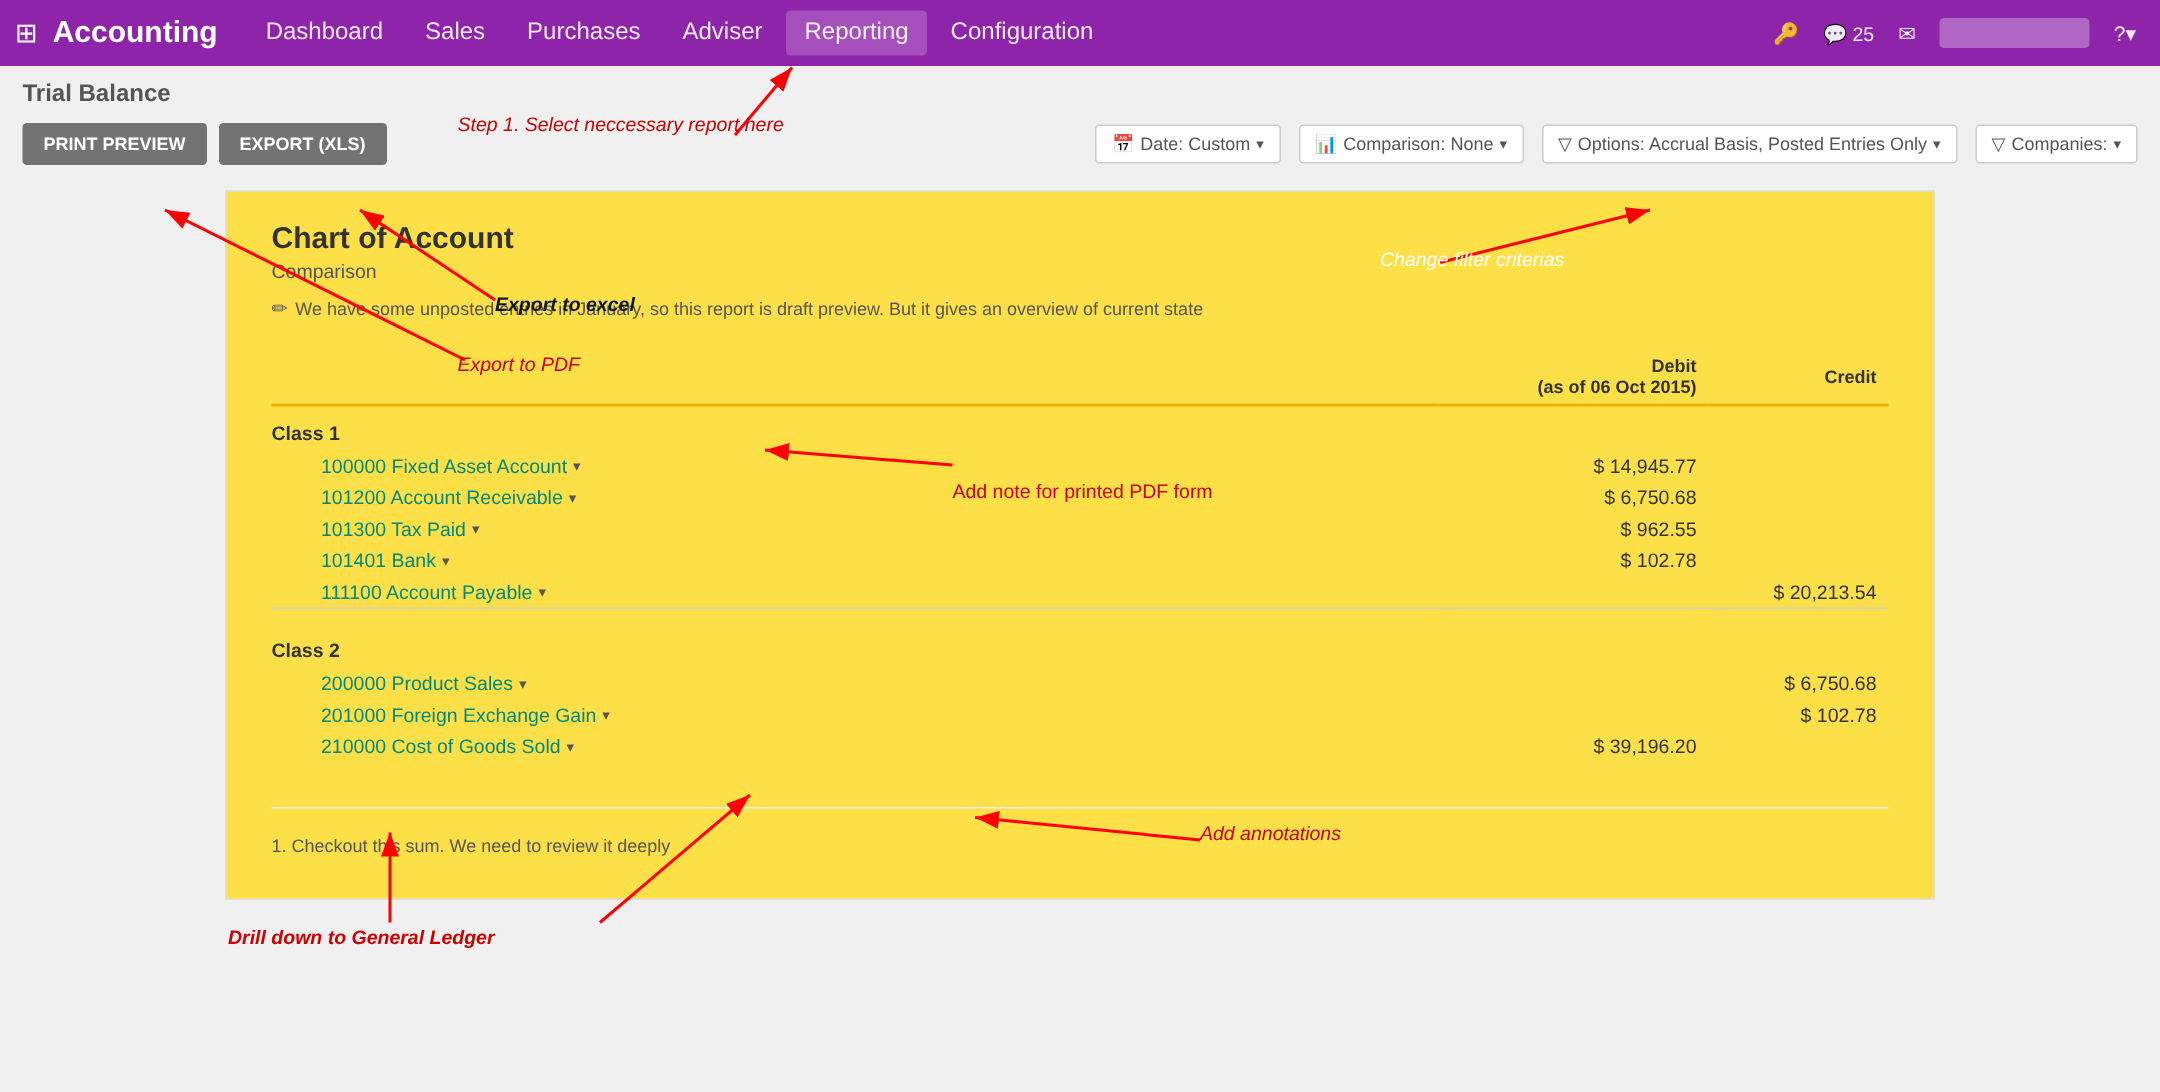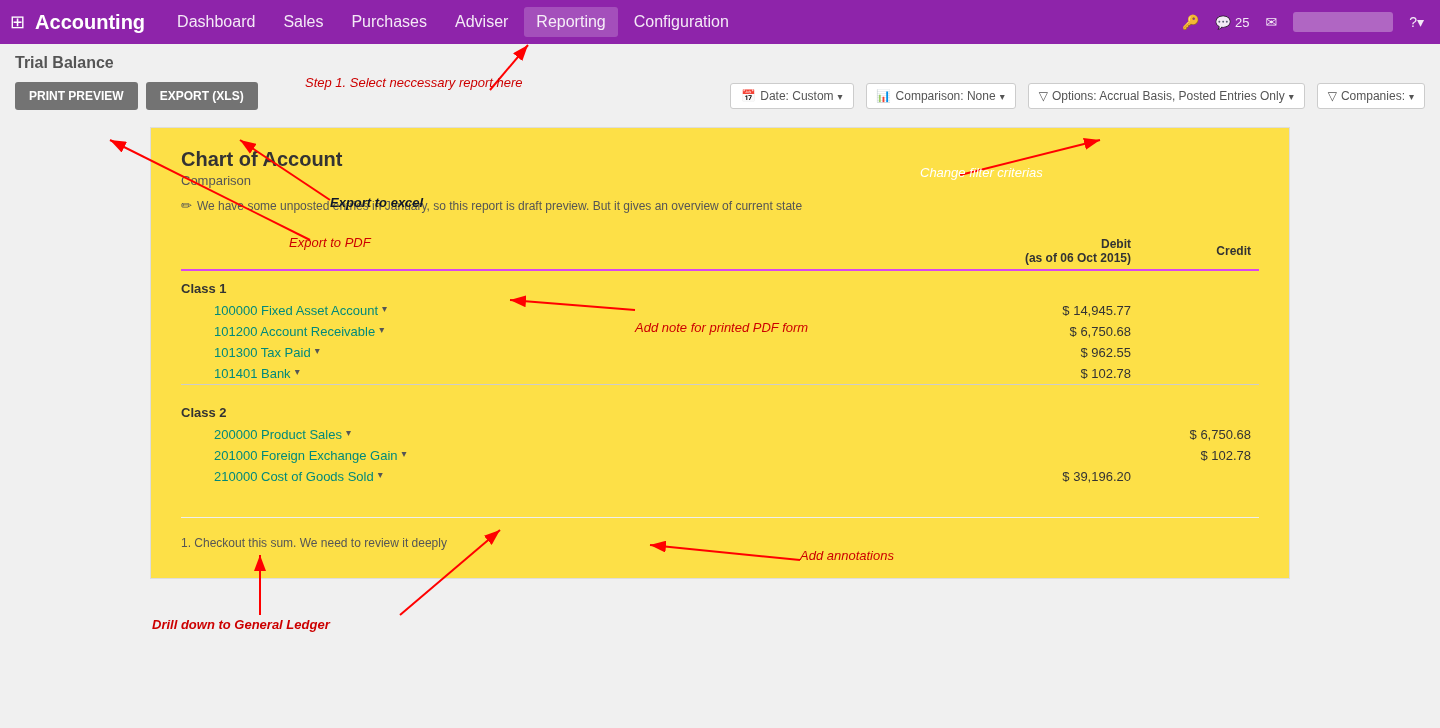--- a/index.html
+++ b/index.html
@@ -151,21 +151,21 @@
     
     .report-table {
       width: 100%;
       border-collapse: collapse;
     }
     .report-table th {
       text-align: right;
       font-size: 12px;
       color: #333;
       padding: 4px 8px;
-      border-bottom: 2px solid #d946ef;
+      border-bottom: 2px solid #eab308;
       font-weight: bold;
     }
     .report-table th.left { text-align: left; }
     .col-debit { width: 180px; }
     .col-credit { width: 120px; }
 
     .section-header td {
       font-weight: bold;
       font-size: 13px;
       color: #333;
@@ -173,21 +173,21 @@
     }
     .data-row td {
       padding: 3px 8px;
       font-size: 13px;
     }
     .account-link {
       color: #00897b;
       cursor: pointer;
       text-decoration: none;
       display: flex;
-      align-items: flex-start;
+      align-items: center;
       gap: 4px;
     }
     .dropdown-arrow {
       font-size: 10px;
       color: #555;
     }
     .amount {
       text-align: right;
       color: #333;
     }
@@ -317,20 +317,29 @@
     </tr>
             <tr class="data-row">
       <td>
         <a class="account-link indented">
           101401 Bank <span class="dropdown-arrow">▾</span>
         </a>
       </td>
       <td class="amount">$ 102.78</td>
       <td class="amount"></td>
     </tr>
+            <tr class="data-row">
+      <td>
+        <a class="account-link indented">
+          111100 Account Payable <span class="dropdown-arrow">▾</span>
+        </a>
+      </td>
+      <td class="amount"></td>
+      <td class="amount">$ 20,213.54</td>
+    </tr>
             <tr class="section-separator">
               <td colspan="3"></td>
             </tr>
             <tr class="section-header">
               <td colspan="3">Class 2</td>
             </tr>
             <tr class="data-row">
       <td>
         <a class="account-link indented">
           200000 Product Sales <span class="dropdown-arrow">▾</span>
@@ -391,22 +400,22 @@
       <marker id="arrowhead" markerWidth="8" markerHeight="6" refX="8" refY="3" orient="auto">
         <polygon points="0 0, 8 3, 0 6" fill="red"></polygon>
       </marker>
     </defs>
   </svg>
 
   <div style="position:absolute; top:75px; left:305px; color:#cc0000; font-size:13px; font-style:italic;">Step 1. Select neccessary report here</div>
 
   <div style="position:absolute; top:195px; left:330px; color:#0f172a; font-size:13px; font-style:italic;font-weight:bold;">Export to excel</div>
 
-  <div style="position:absolute; top:235px; left:289px; color:#cc0000; font-size:13px; font-style:italic;">Export to PDF</div>
+  <div style="position:absolute; top:235px; left:305px; color:#cc0000; font-size:13px; font-style:italic;">Export to PDF</div>
 
   <div style="position:absolute; top:165px; left:920px; color:#ffffff; font-size:13px; font-style:italic;">Change filter criterias</div>
 
-  <div style="position:absolute; top:320px; left:635px; color:#cc0000; font-size:13px; font-style:italic;">Add note for printed PDF form</div>
+  <div style="position:absolute; top:320px; left:635px; color:#cc0000; font-size:13px; ">Add note for printed PDF form</div>
 
   <div style="position:absolute; top:617px; left:152px; color:#cc0000; font-size:13px; font-style:italic; font-weight:bold;">Drill down to General Ledger</div>
 
   <div style="position:absolute; top:548px; left:800px; color:#cc0000; font-size:13px; font-style:italic;">Add annotations</div>
 </div>
 
 </body></html>

